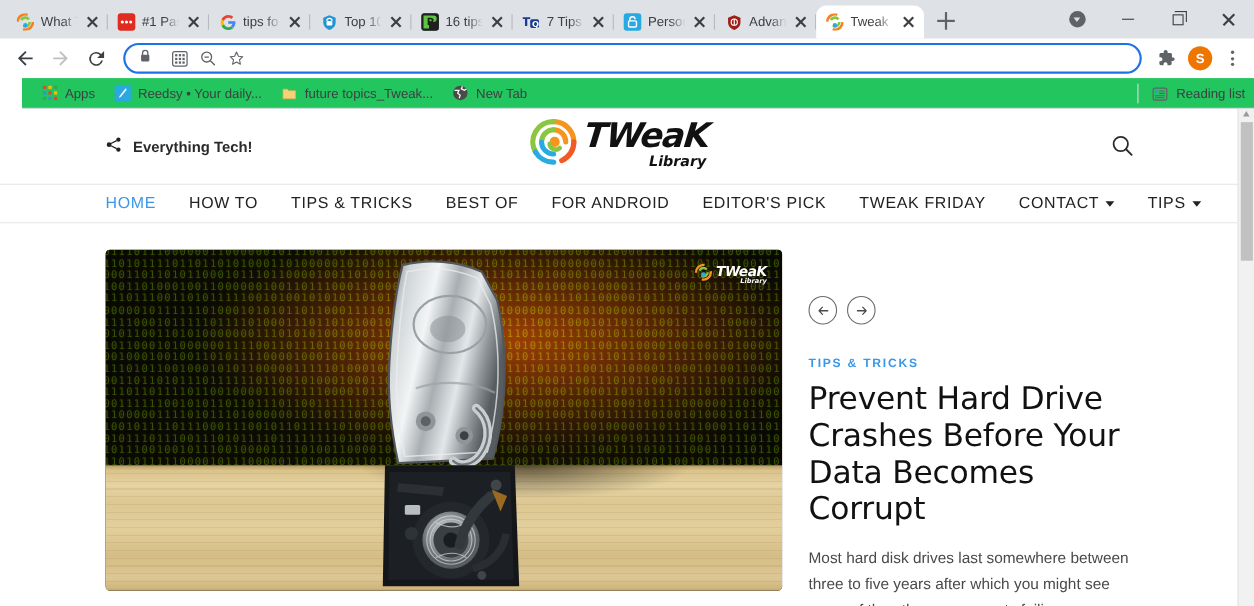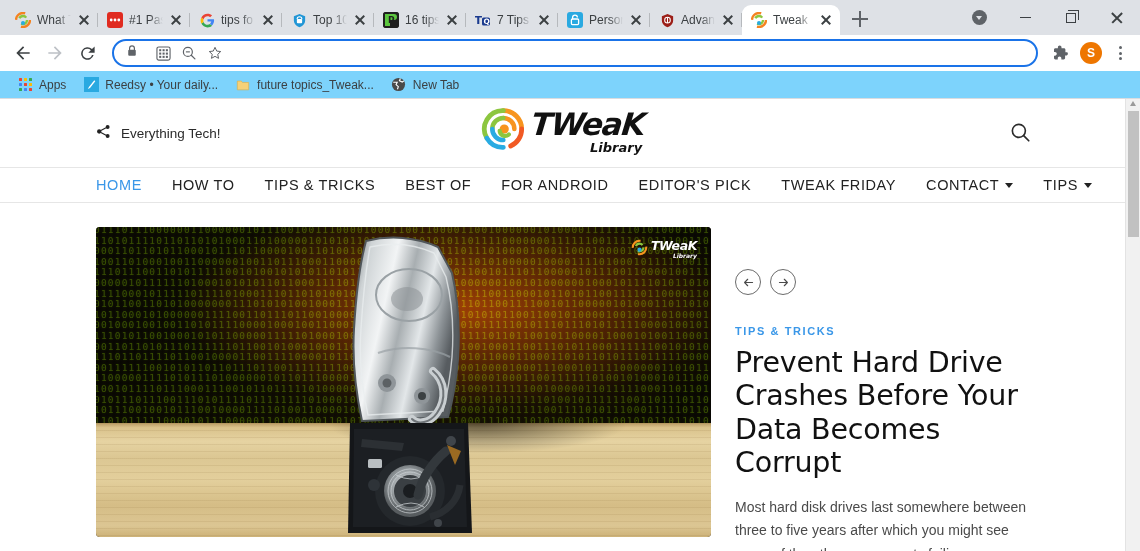--- a/index.html
+++ b/index.html
@@ -181,27 +181,28 @@
     display: flex; align-items: center; justify-content: center;
     margin: 0 4px;
     flex: 0 0 22px;
   }
   .kebab { width: 24px; height: 30px; display:flex; flex-direction:column; align-items:center; justify-content:center; gap:2.5px; flex:0 0 24px;}
   .kebab span { width: 3px; height: 3px; border-radius: 50%; background: #5f6368; display:block; }
 
   
   .bookmarks {
     height: 28px;
-    background: #7dd3fc;
+    background: #22c55e;
     display: flex;
     align-items: center;
     padding: 0 10px;
     gap: 3px;
     border-bottom: 1px solid #dadce0;
     position: relative;
+    margin-left: 20px;
   }
   .bm {
     display: flex; align-items: center; gap: 6px;
     padding: 2px 7px;
     font-size: 12px; color: #3c4043;
     white-space: nowrap;
     border-radius: 4px;
   }
   .bm-ico { width: 16px; height: 16px; flex: 0 0 16px; display:flex; align-items:center; justify-content:center; }
   .apps-grid { display: grid; grid-template-columns: repeat(3,3px); grid-template-rows: repeat(3,3px); gap: 2px; }
@@ -232,21 +233,21 @@
   }
   .site-header {
     height: 68px;
     display: flex;
     align-items: center;
     padding: 0 96px 0 96px;
     position: relative;
   }
   .tagline {
     display: flex; align-items: center; gap: 10px;
-    font-size: 13.5px; color: #2b2b2b;
+    font-size: 13.5px; color: #2b2b2b; font-weight: bold;
   }
   .site-logo {
     position: absolute;
     left: 50%;
     transform: translateX(-50%);
     top: 8px;
     display: flex; align-items: center; gap: 6px;
   }
   .logo-word { display: flex; flex-direction: column; align-items: flex-end; line-height: 1; }
   .logo-tweak {
@@ -668,20 +669,30 @@
     <div class="bm">
       <span class="bm-ico">
         <svg width="15" height="15" viewBox="0 0 16 16">
             <circle cx="8" cy="8" r="7" fill="#4a4a4a"></circle>
             <path d="M2.4 5.6 h4.2 l-1.2 2.6 2.4 2.1 -.9 2.8 M10 1.6 l-1 2.4 3 1.4 1.8-1.3" fill="none" stroke="#fff" stroke-width="1.2"></path>
           </svg>
       </span>
       <span>New Tab</span>
     </div>
 
+    <div class="reading-list">
+      <span class="bm-ico">
+        <svg width="15" height="15" viewBox="0 0 16 16">
+            <rect x="1.4" y="2.2" width="13.2" height="11.6" rx="1.4" fill="none" stroke="#5f6368" stroke-width="1.2"></rect>
+            <rect x="3.2" y="4.4" width="2.4" height="2.4" fill="#4285f4"></rect>
+            <path d="M7.2 5h5.4M7.2 7.4h5.4M3.2 9.6h9.4M3.2 11.6h9.4" stroke="#5f6368" stroke-width="1.1"></path>
+          </svg>
+      </span>
+      <span>Reading list</span>
+    </div>
   </div>
 
   <div class="viewport">
     <div class="page">
 
       <div class="site-header">
         <div class="tagline">
           <span>
             <svg width="15" height="15" viewBox="0 0 16 16">
                 <circle cx="12.4" cy="3.2" r="2.1" fill="#222"></circle>

